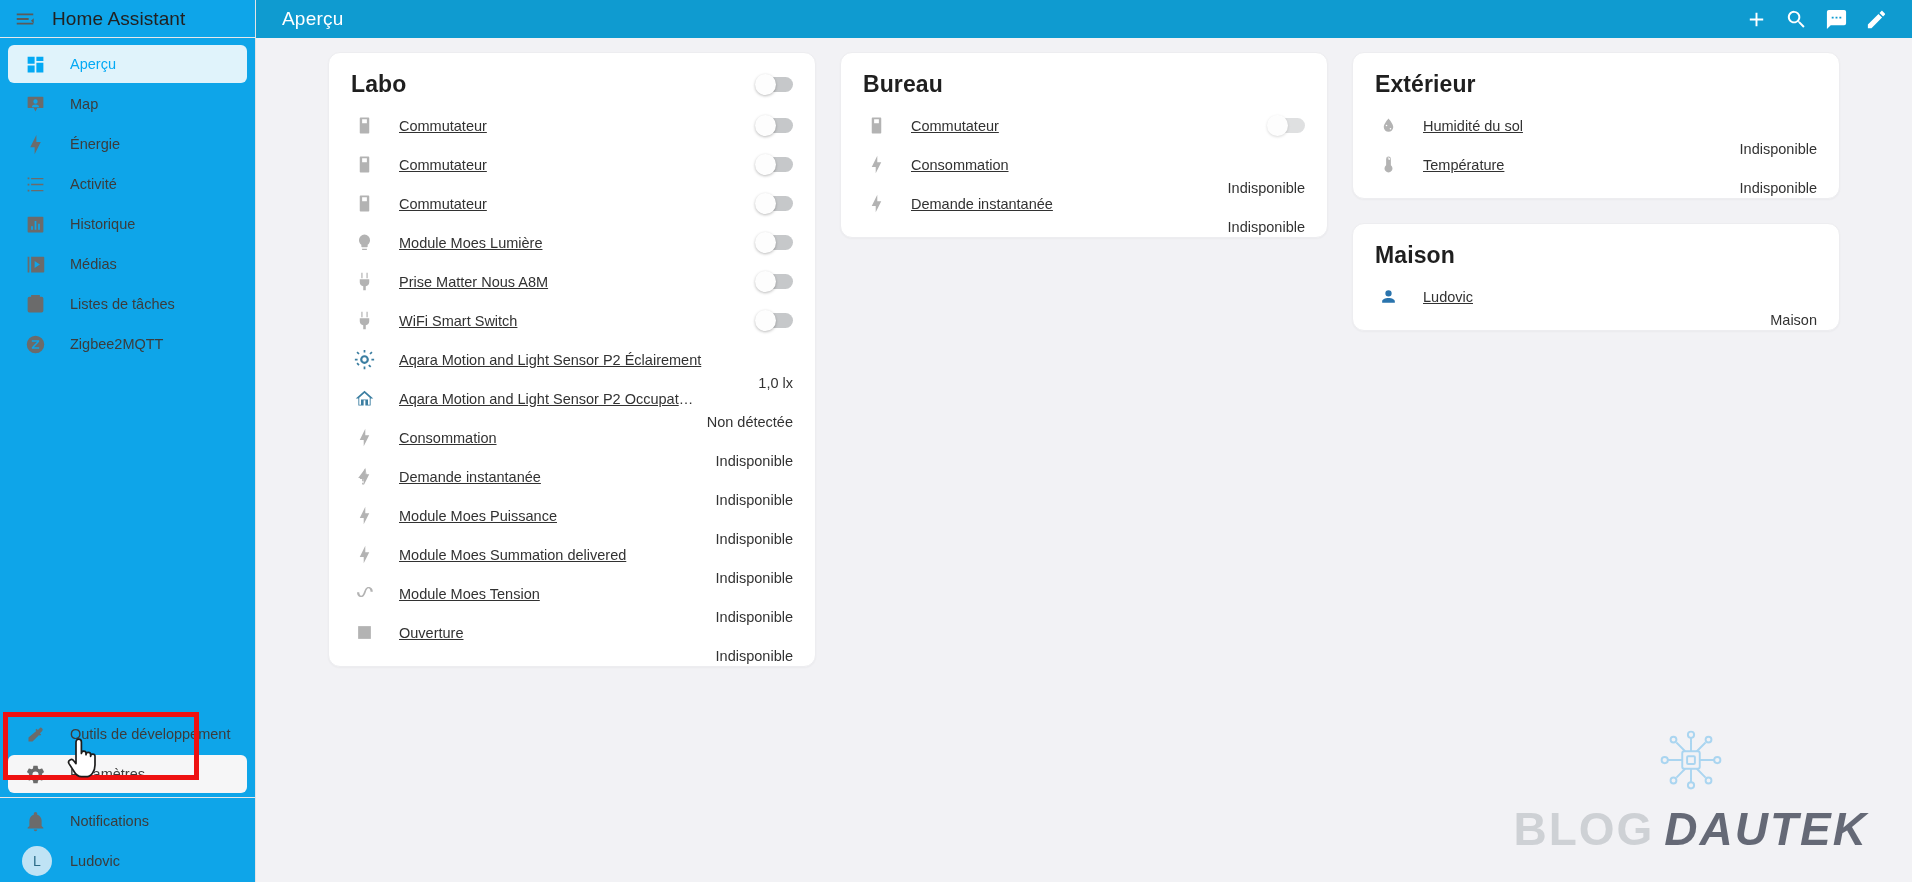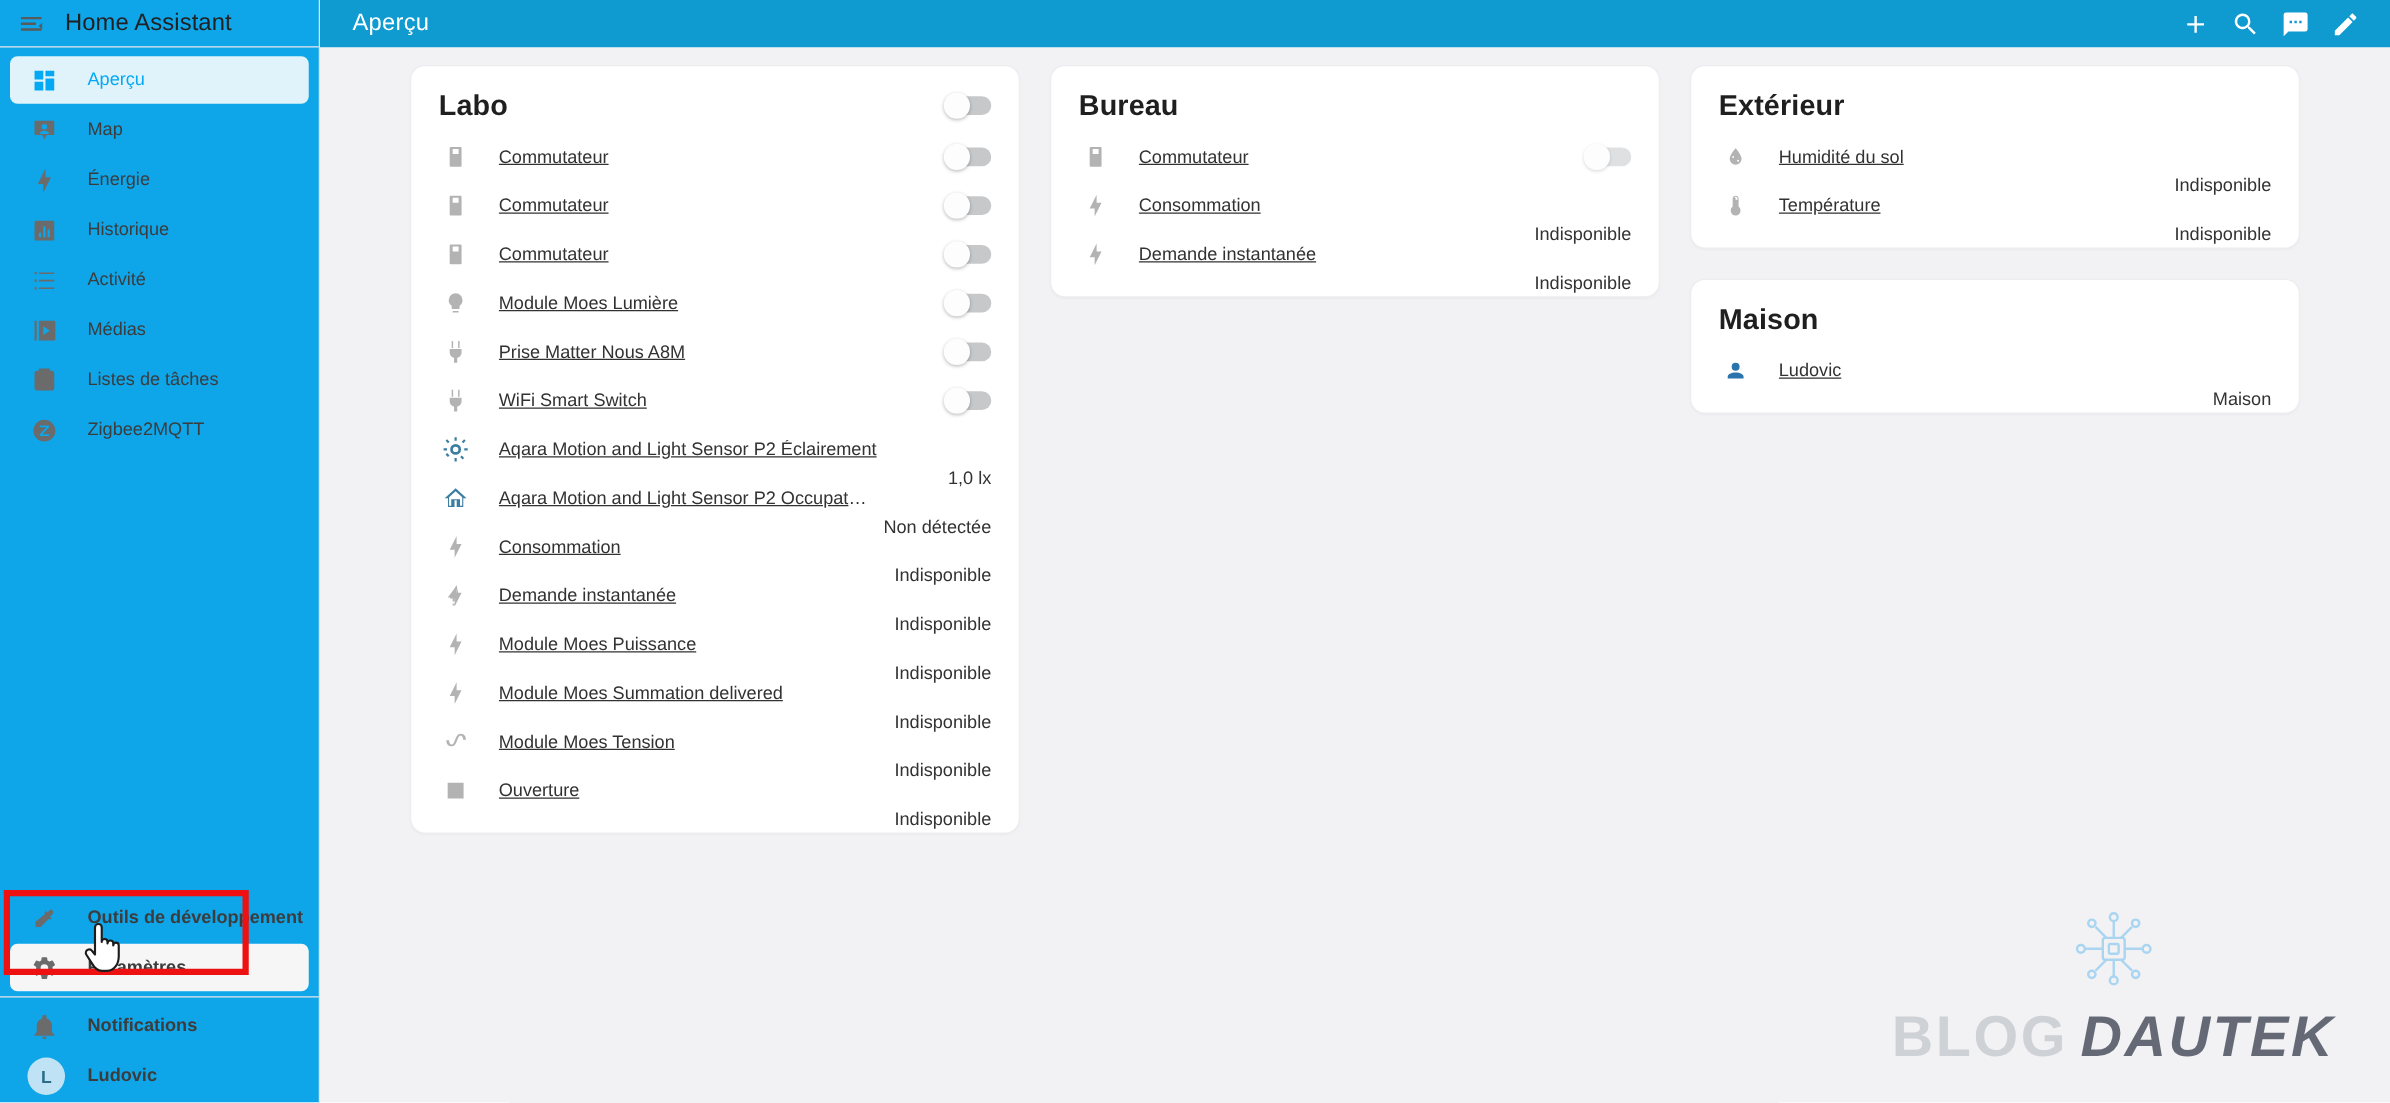--- a/index.html
+++ b/index.html
@@ -32,21 +32,21 @@
   .sb-item {
     height: 38px; display: flex; align-items: center; gap: 22px;
     padding: 0 12px 0 14px; margin: 2px 8px; border-radius: 6px;
     color: #3c3c3c; font-size: 14.5px; cursor: pointer; white-space: nowrap;
   }
   .sb-item .ic { width: 26px; height: 26px; flex: 0 0 26px; display: flex; align-items: center; justify-content: center; }
   .sb-item.active { background: #e0f3fb; color: #03a9f4; }
   .sb-item.active .ic svg { fill: #03a9f4; }
   .sb-item .ic svg { fill: #6b6b6b; }
 
-  .sb-bottom { flex: 0 0 auto; padding-bottom: 0; font-weight: bold; }
+  .sb-bottom { flex: 0 0 auto; padding-bottom: 0; }
   .sb-sep { height: 1px; background: #e6e6e8; margin: 4px 0 4px 0; }
   .sb-item.hovered { background: #f6f6f7; }
   .avatar {
     width: 30px; height: 30px; border-radius: 50%;
     background: #bfe3f5; color: #2b6c87;
     display: flex; align-items: center; justify-content: center;
     font-size: 14px; flex: 0 0 30px;
   }
 
   
@@ -160,33 +160,33 @@
           <svg width="21" height="21" viewBox="0 0 24 24">
               <path d="M11 15H6l7-14v8h5l-7 14v-8z"></path>
             </svg>
         </span>
         <span>Énergie</span>
       </div>
 
       <div class="sb-item">
         <span class="ic">
           <svg width="21" height="21" viewBox="0 0 24 24">
+              <path d="M3 4h2v2H3V4m4 .5h14v1.5H7V4.5M3 11h2v2H3v-2m4 .25h14v1.5H7v-1.5M3 18h2v2H3v-2m4 .25h14v1.5H7v-1.5z"></path>
+            </svg>
+        </span>
+        <span>Activité</span>
+      </div>
+
+      <div class="sb-item">
+        <span class="ic">
+          <svg width="21" height="21" viewBox="0 0 24 24">
               <path d="M4 3h16a1 1 0 011 1v16a1 1 0 01-1 1H4a1 1 0 01-1-1V4a1 1 0 011-1zm3 11v4h2v-4H7m4-6v10h2V8h-2m4 3v7h2v-7h-2z"></path>
             </svg>
         </span>
         <span>Historique</span>
-      </div>
-
-      <div class="sb-item">
-        <span class="ic">
-          <svg width="21" height="21" viewBox="0 0 24 24">
-              <path d="M3 4h2v2H3V4m4 .5h14v1.5H7V4.5M3 11h2v2H3v-2m4 .25h14v1.5H7v-1.5M3 18h2v2H3v-2m4 .25h14v1.5H7v-1.5z"></path>
-            </svg>
-        </span>
-        <span>Activité</span>
       </div>
 
       <div class="sb-item">
         <span class="ic">
           <svg width="21" height="21" viewBox="0 0 24 24">
               <path d="M3 3h2v18H3V3m4 0h14a1 1 0 011 1v16a1 1 0 01-1 1H7V3m4 5v8l6-4-6-4z"></path>
             </svg>
         </span>
         <span>Médias</span>
       </div>

